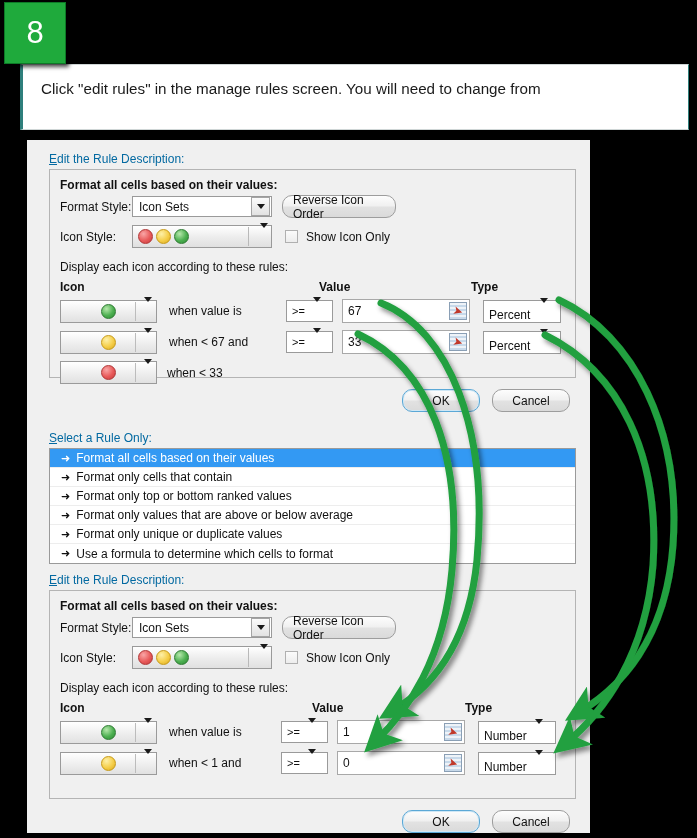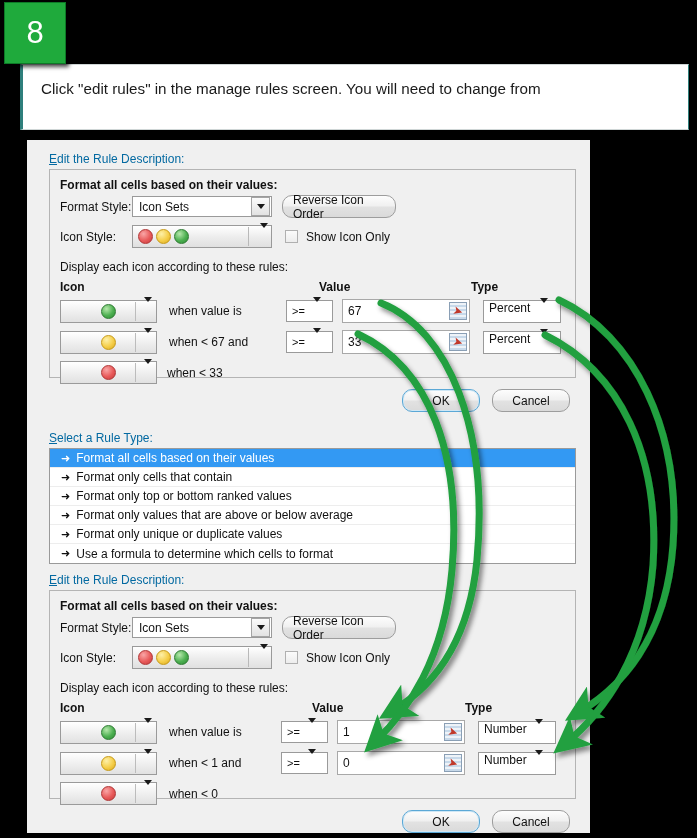--- a/index.html
+++ b/index.html
@@ -204,21 +204,21 @@
   }
   .rangepick .arrow-glyph {
     color:#c0392b; font-size:12px; line-height:12px;
     transform:rotate(18deg);
   }
 
   
   .typecombo {
     width:78px;height:23px;
     border:1px solid #9a9a9a;background:#fff;
-    display:flex;align-items:flex-start;position:relative;
+    display:flex;align-items:flex-end;position:relative;
   }
   .typecombo .txt { font-size:12px;color:#111;padding-left:5px; }
   .typecombo .arrowbtn { position:absolute;right:2px;top:2px;width:18px;height:18px; }
 
   
   .rulelist {
     margin:0 14px 0 22px;
     border:1px solid #9a9a9a;
     background:#fff;
   }
@@ -355,21 +355,21 @@
         <span>OK</span>
       </div>
       <div class="btn cancel">
         <span>Cancel</span>
       </div>
     </div>
   </div>
 
   <div class="section" style="top:291px;">
     <div class="sec-label">
-      <u>S</u><span>elect a Rule Type:</span>
+      <u>S</u><span>elect a Rule Only:</span>
     </div>
     <div class="rulelist">
       <div class="ruleitem selected">
         <span class="bullet">➜</span>
         <span>Format all cells based on their values</span>
       </div>
       <div class="ruleitem">
         <span class="bullet">➜</span>
         <span>Format only cells that contain</span>
       </div>
@@ -473,28 +473,20 @@
           <span class="rangepick">
               <span class="arrow-glyph">➤</span>
             </span>
         </div>
         <div class="typecombo" style="margin-left:13px;">
           <span class="txt">Number</span>
           <span class="arrowbtn"><i class="caret"></i></span>
         </div>
       </div>
 
-      <div class="row" style="margin-top:7px;">
-        <div class="iconsel">
-          <span class="dot red"></span>
-          <span class="sep"></span>
-            <span class="arrowbtn2"><i class="caret"></i></span>
-        </div>
-        <span class="fld-label" style="width:112px;margin-left:12px;">when &lt; 0</span>
-      </div>
     </div>
 
     <div class="footer" style="margin-top:11px;">
       <div class="btn ok">
         <span>OK</span>
       </div>
       <div class="btn cancel">
         <span>Cancel</span>
       </div>
     </div>

